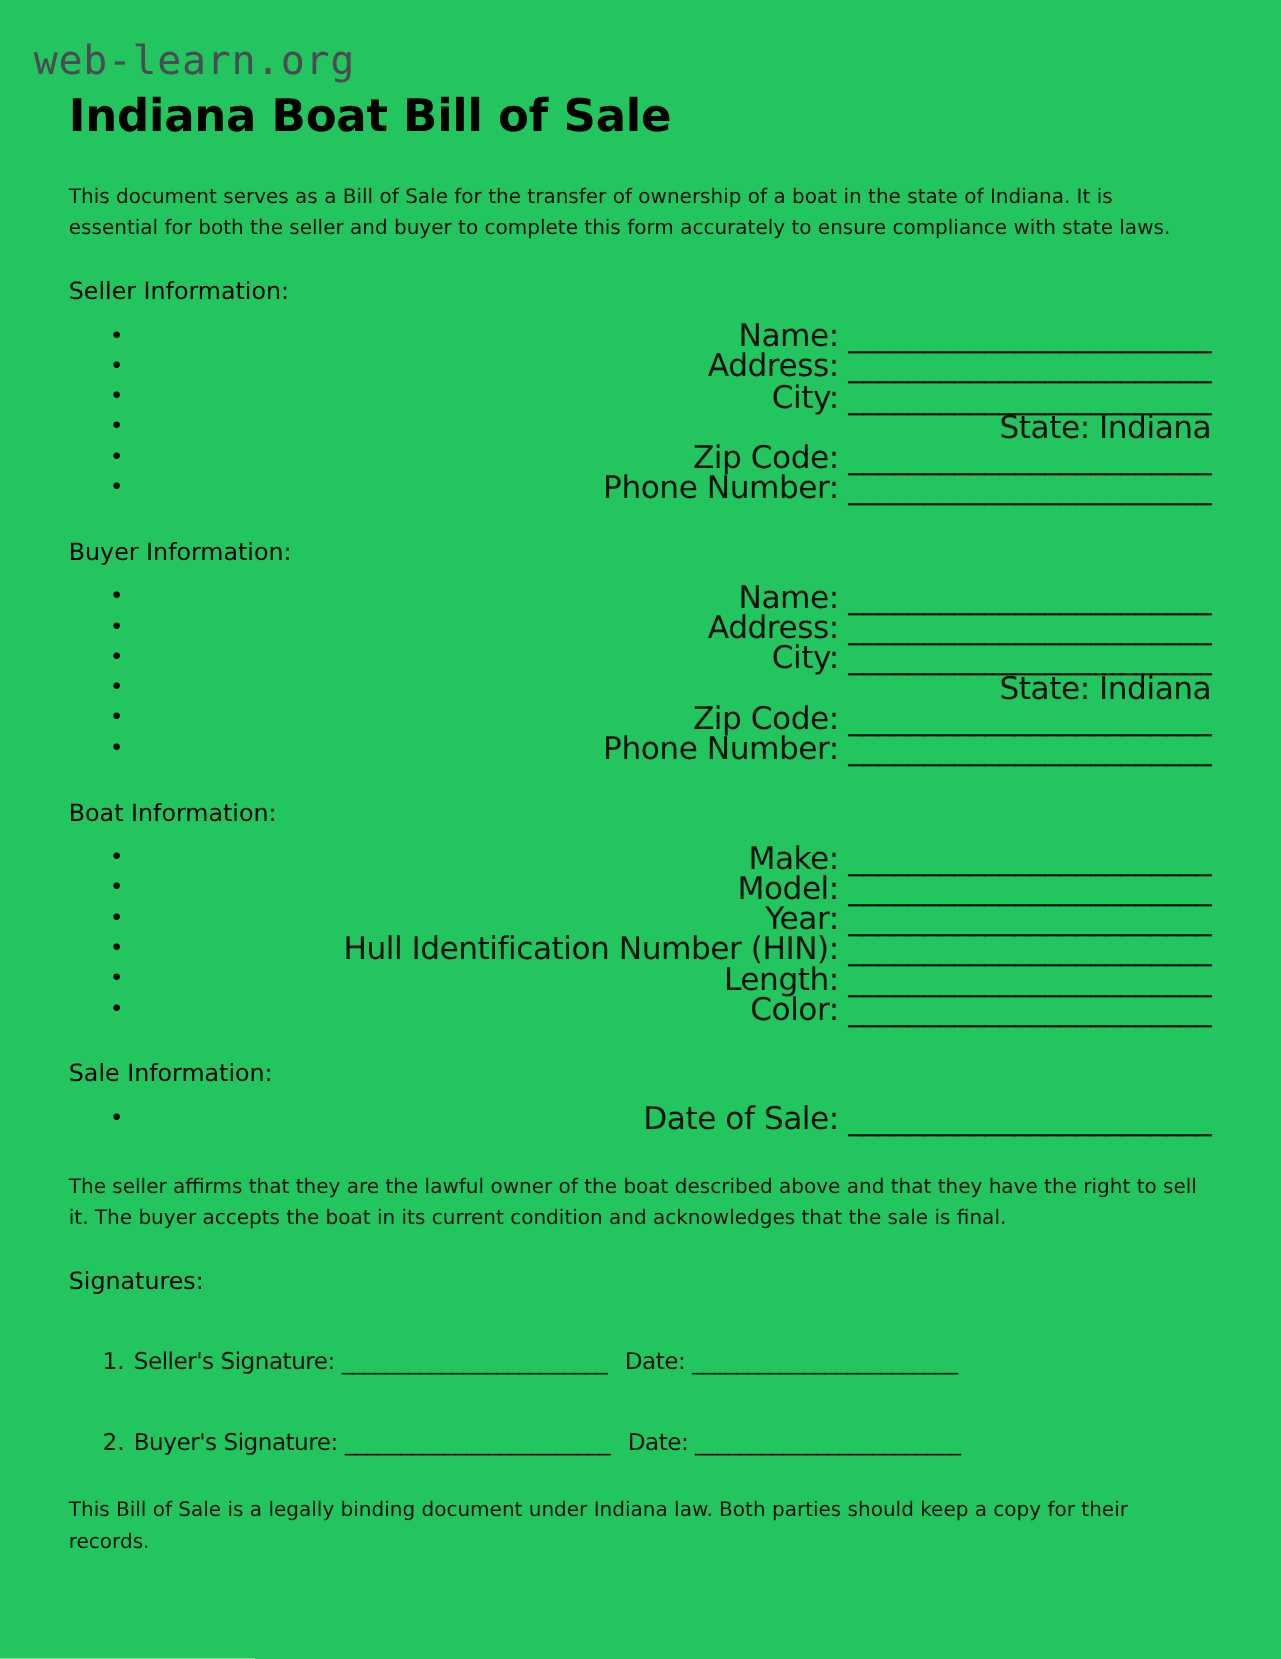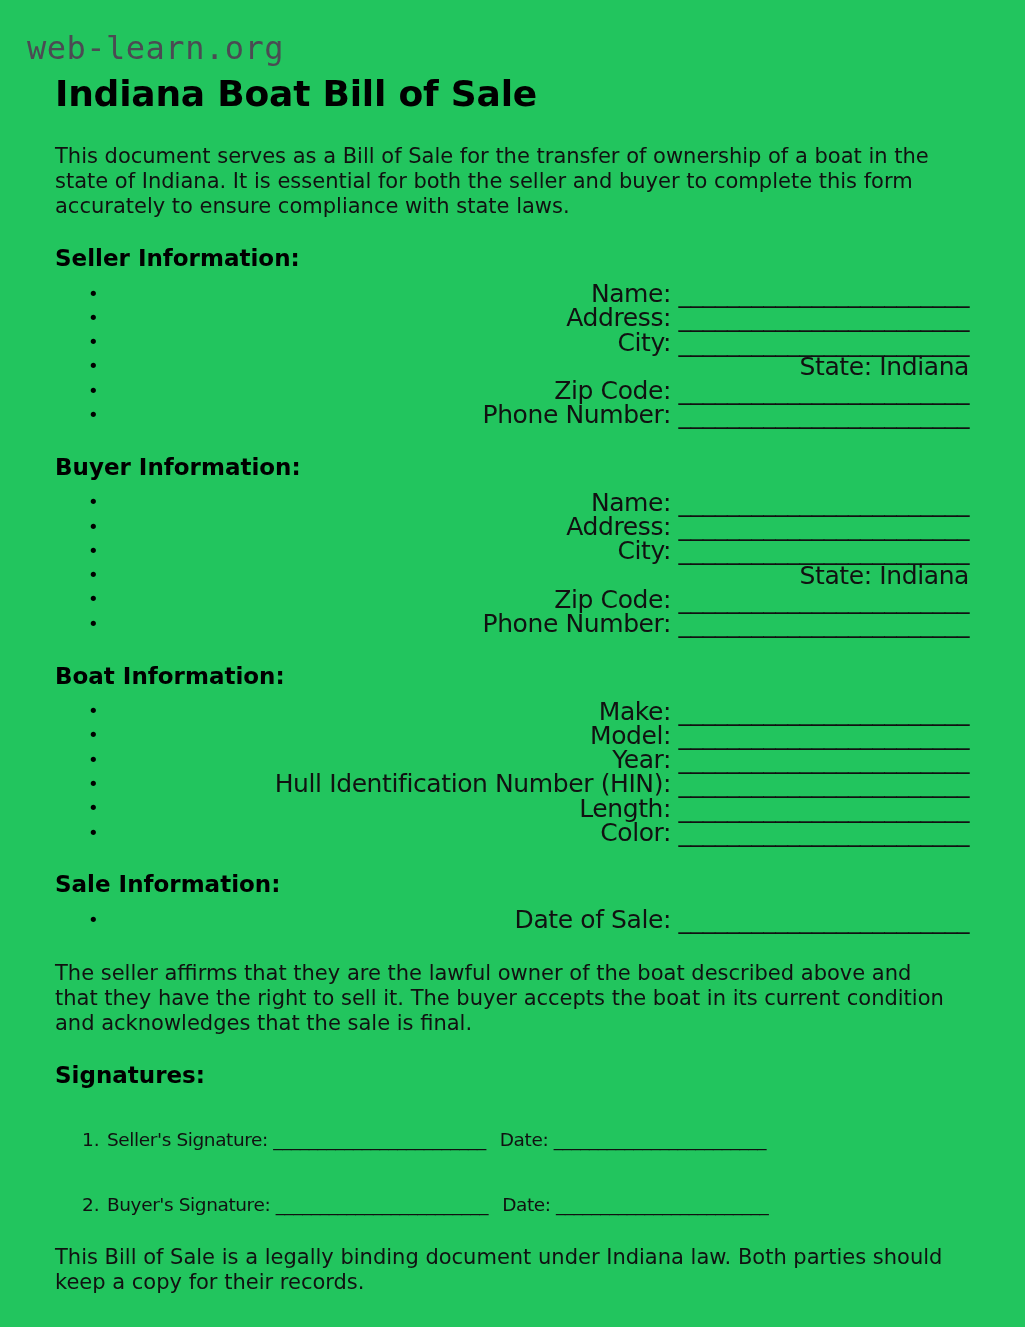--- a/index.html
+++ b/index.html
@@ -44,31 +44,31 @@
     font-family: "DejaVu Sans", sans-serif;
     font-size: 36px;
     line-height: 44px;
     font-weight: bold;
     margin: 0 0 0 0;
     padding: 0;
     letter-spacing: -0.2px;
     color: #000;
   }
   p.para {
-    font-size: 21px;
+    font-size: 16px;
     line-height: 25px;
     margin: 28px 0 0 0;
     padding: 0;
     color: #111;
     max-width: 905px;
   }
   h2.section-head {
-    font-size: 23px;
+    font-size: 19px;
     line-height: 24px;
-    font-weight: bold;
+    font-weight: normal;
     margin: 27px 0 0 0;
     padding: 0;
     color: #000;
   }
   ul.field-list {
     list-style: none;
     margin: 12px 0 0 0;
     padding: 0 0 0 33px;
   }
   ul.field-list > li {

